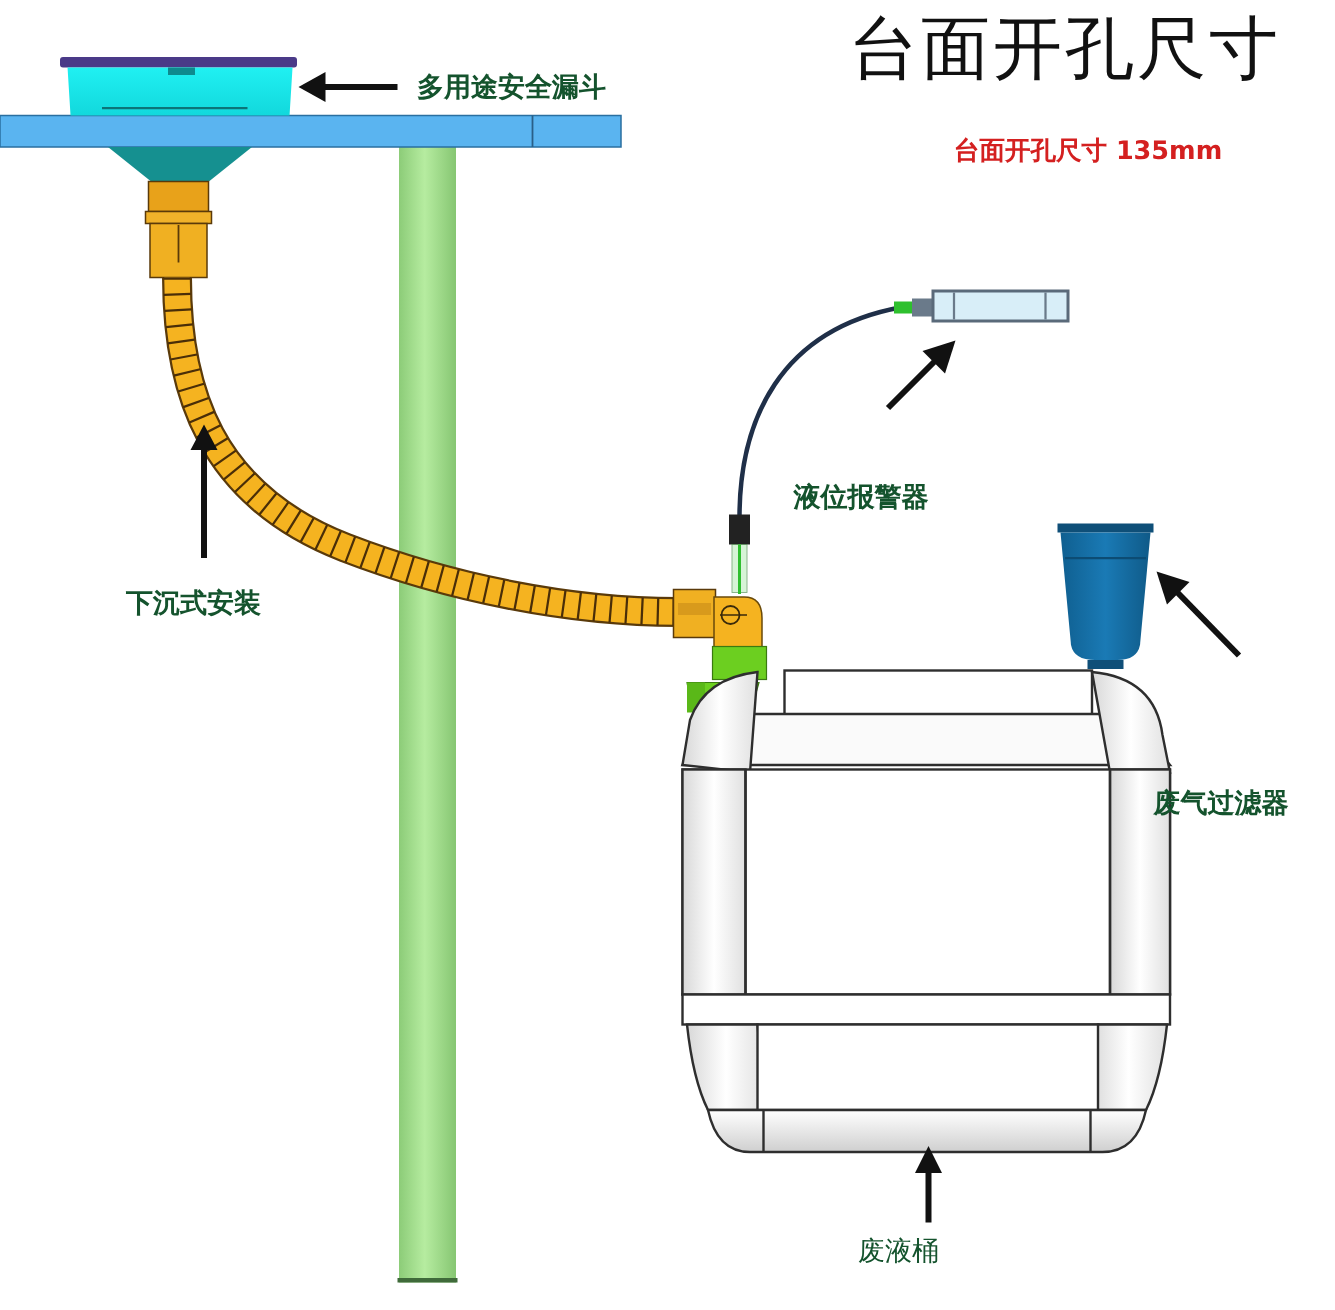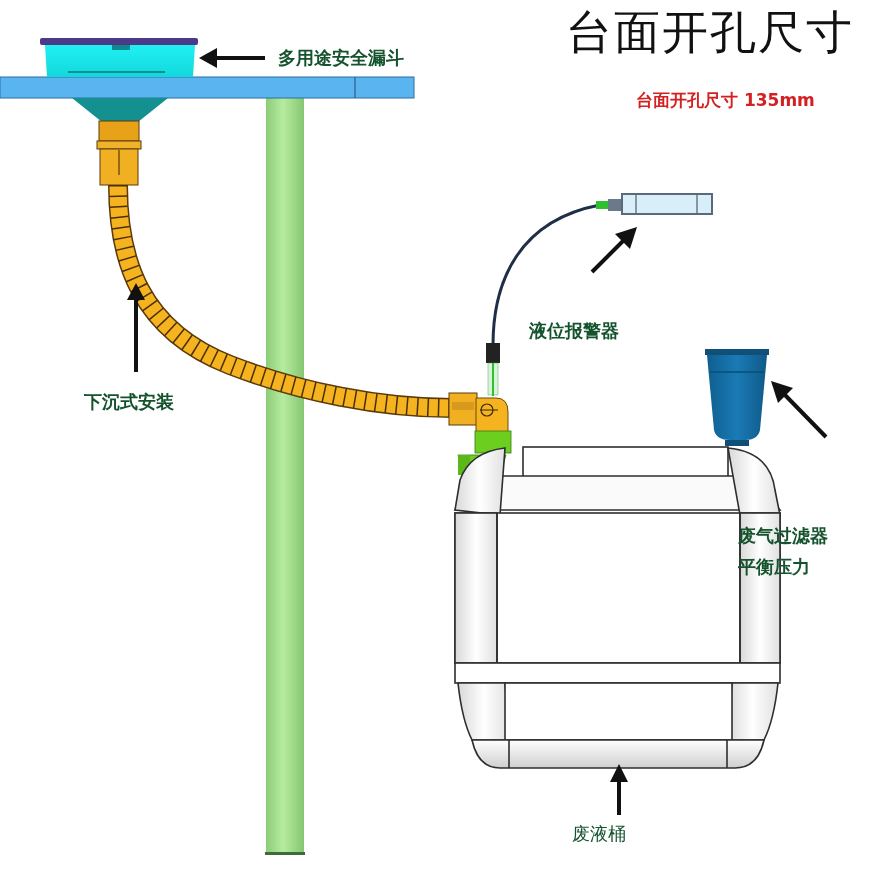--- a/index.html
+++ b/index.html
@@ -1,21 +1,21 @@
 <!DOCTYPE html>
 <html><head>
 <meta charset="utf-8">
 <style>
   html, body { margin: 0; padding: 0; background: #ffffff; }
   body { width: 890px; height: 873px; position: relative; overflow: hidden; font-family: "DejaVu Sans", sans-serif; }
   .abs { position: absolute; }
   .title { left: 566px; top: 2px; font-size: 46px; color: #111111; letter-spacing: 2px; white-space: nowrap; font-family: "DejaVu Sans", sans-serif; }
   .subtitle { left: 636px; top: 76px; font-size: 17px; color: #d42020; white-space: nowrap; font-weight: bold; margin-top: 13px; }
   .label { color: #14532d; font-size: 18px; font-weight: bold; white-space: nowrap; }
-  .label-multi { line-height: 31px; }
+  .label-multi { text-align: center; line-height: 31px; }
   svg.diagram { position: absolute; left: 0; top: 0; }
 </style>
 </head>
 <body>
 
 <svg class="diagram" width="890" height="873" viewBox="0 0 890 873">
   <defs>
     <linearGradient id="poleGrad" x1="0" x2="1" y1="0" y2="0">
       <stop offset="0" stop-color="#8ccc78"></stop>
       <stop offset="0.45" stop-color="#b6eca0"></stop>
@@ -152,16 +152,15 @@
 
 <div class="abs title">台面开孔尺寸</div>
 <div class="abs subtitle">台面开孔尺寸 135mm</div>
 
 <div class="abs label" style="left:278px; top:46px;">多用途安全漏斗</div>
 <div class="abs label" style="left:529px; top:319px;">液位报警器</div>
 <div class="abs label" style="left:84px; top:390px;">下沉式安装</div>
 
 <div class="abs label label-multi" style="left:738px; top:520px; width:152px;">
   <div>废气过滤器</div>
-  <div>平衡压力</div>
 </div>
 
 <div class="abs label" style="left:572px; top:822px; font-weight:normal;">废液桶</div>
 
 </body></html>

